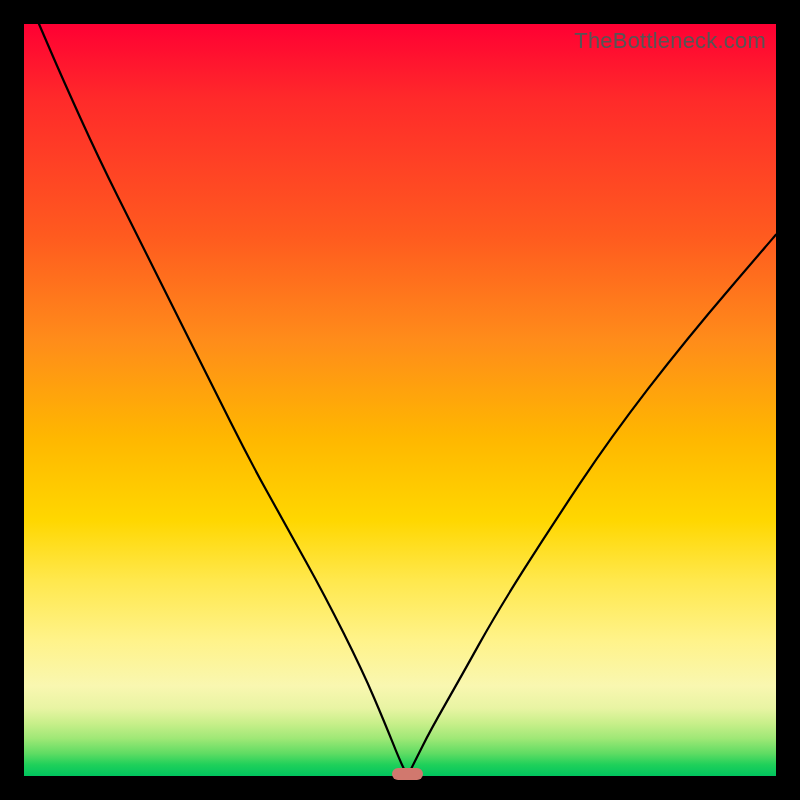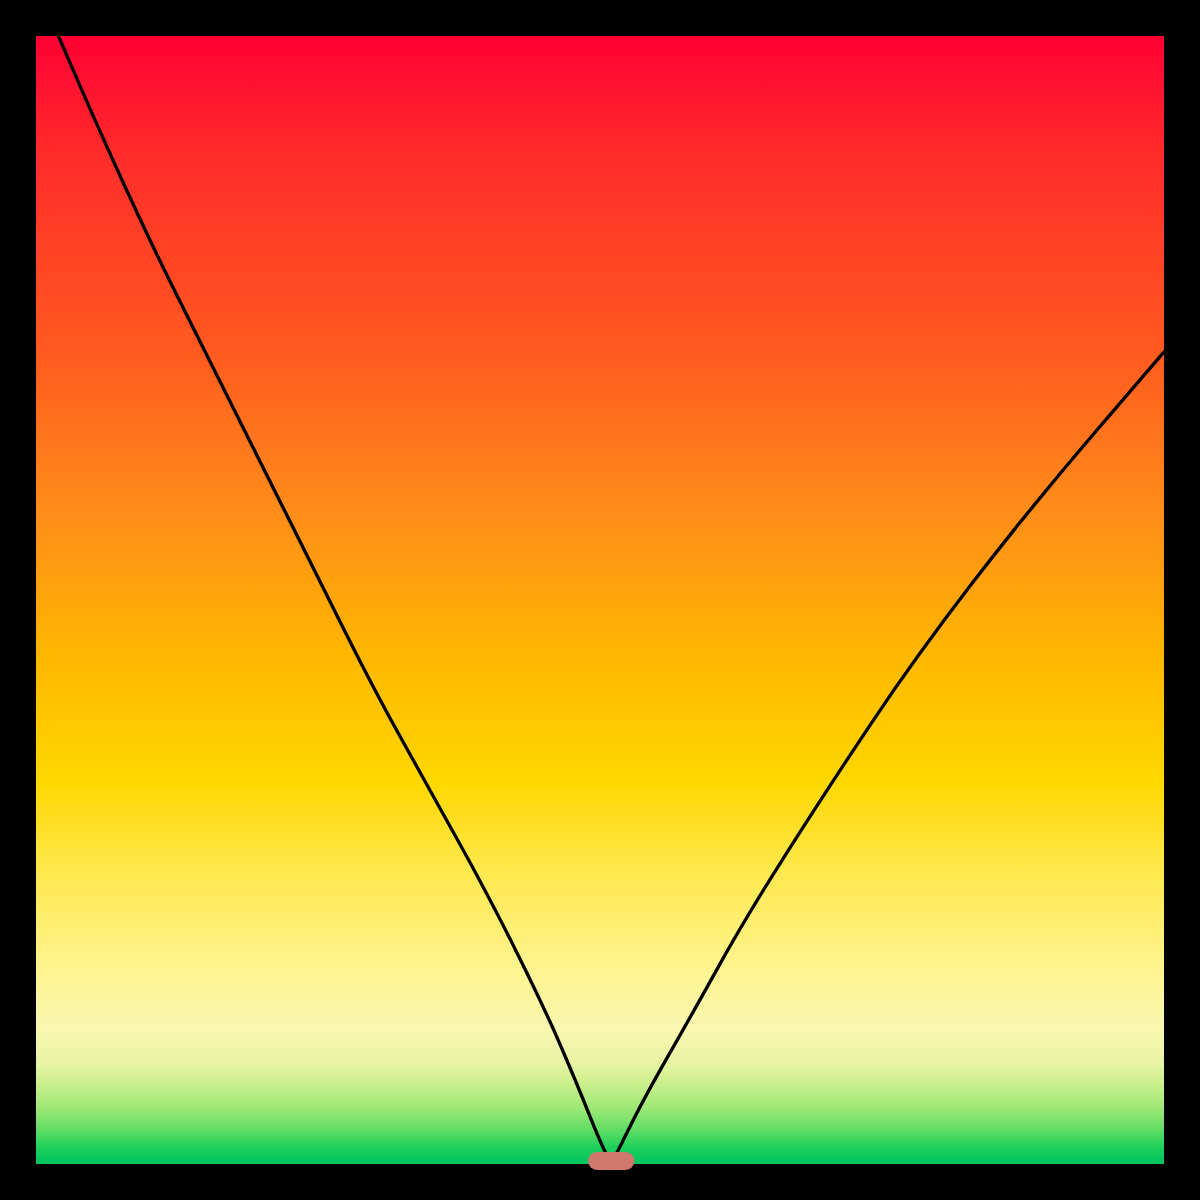--- a/index.html
+++ b/index.html
@@ -72,20 +72,21 @@
     border-radius: 999px;
   }
 </style>
 </head>
 <body>
 
 <div class="frame">
 
   <div class="plot-area">
 
+    <div class="watermark">TheBottleneck.com</div>
 
     <svg class="curve" viewBox="0 0 752 752" preserveAspectRatio="none">
       <path d="M 15.0 0.0 Q 15.0 0.0 26.3 26.3 Q 37.6 52.6 56.4 94.0 Q 75.2 135.4 94.0 173.0 Q 112.8 210.6 131.6 248.2 Q 150.4 285.8 169.2 323.4 Q 188.0 361.0 206.8 398.6 Q 225.6 436.2 244.4 470.0 Q 263.2 503.8 282.0 537.7 Q 300.8 571.5 319.6 609.1 Q 338.4 646.7 349.7 673.0 Q 361.0 699.4 368.5 718.2 Q 376.0 737.0 379.8 744.5 Q 383.5 752.0 387.3 744.5 Q 391.0 737.0 398.6 721.9 Q 406.1 706.9 421.1 680.6 Q 436.2 654.2 455.0 620.4 Q 473.8 586.6 500.1 545.2 Q 526.4 503.8 556.5 458.7 Q 586.6 413.6 624.2 364.7 Q 661.8 315.8 706.9 263.2 T 752.0 210.6"></path>
     </svg>
 
     <div class="pill" style="left:367.7px;top:744.4px;width:31.6px;height:11.3px;background:#d1786e;"></div>
 
   </div>
 </div>
 

